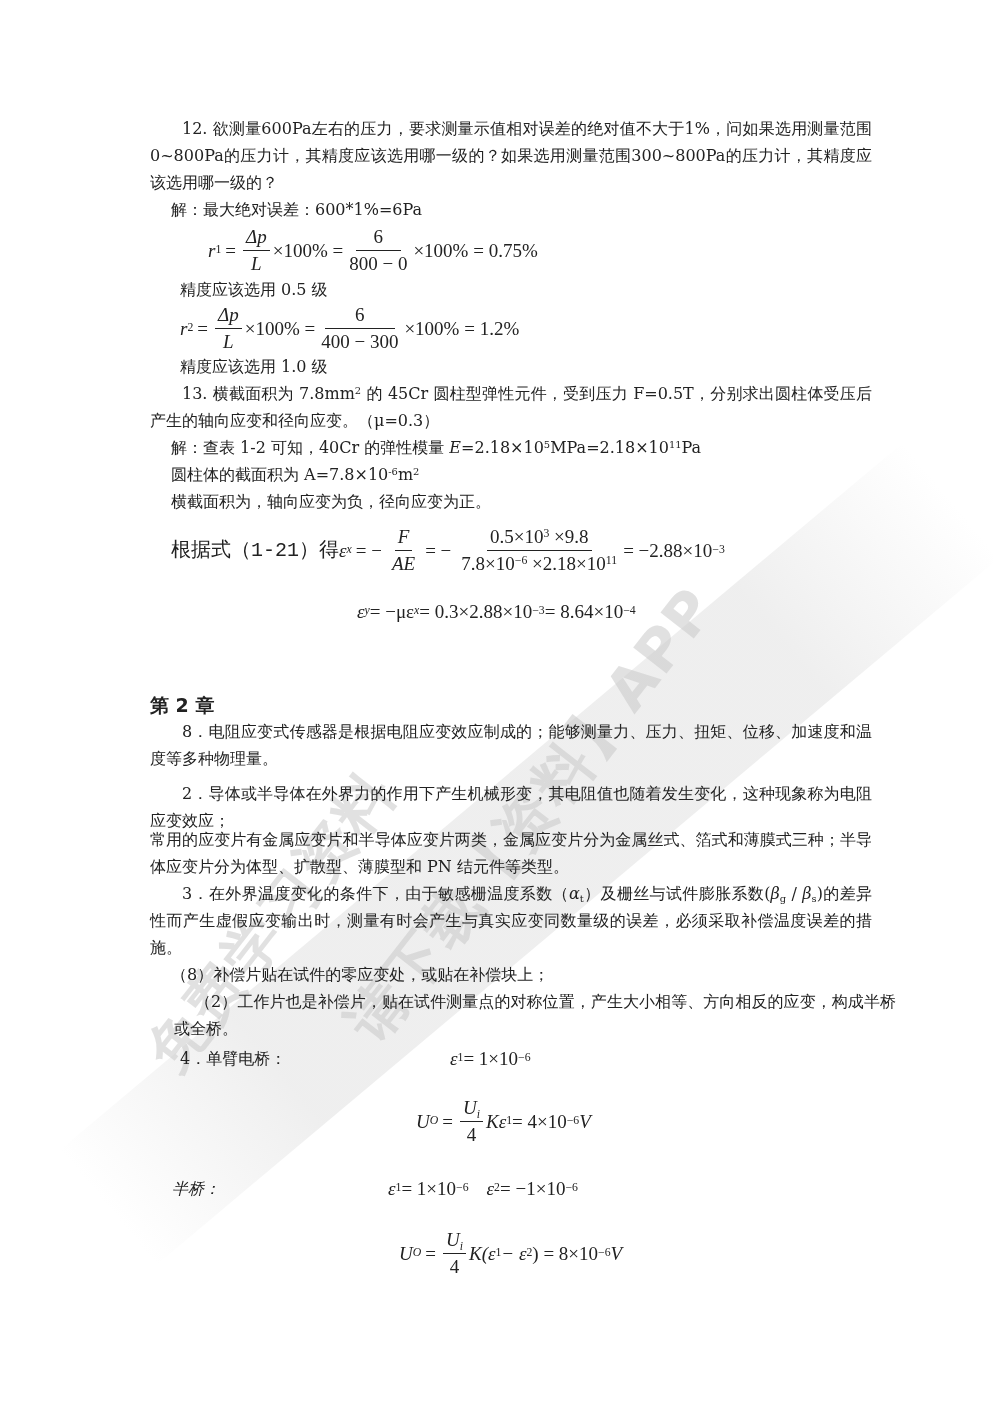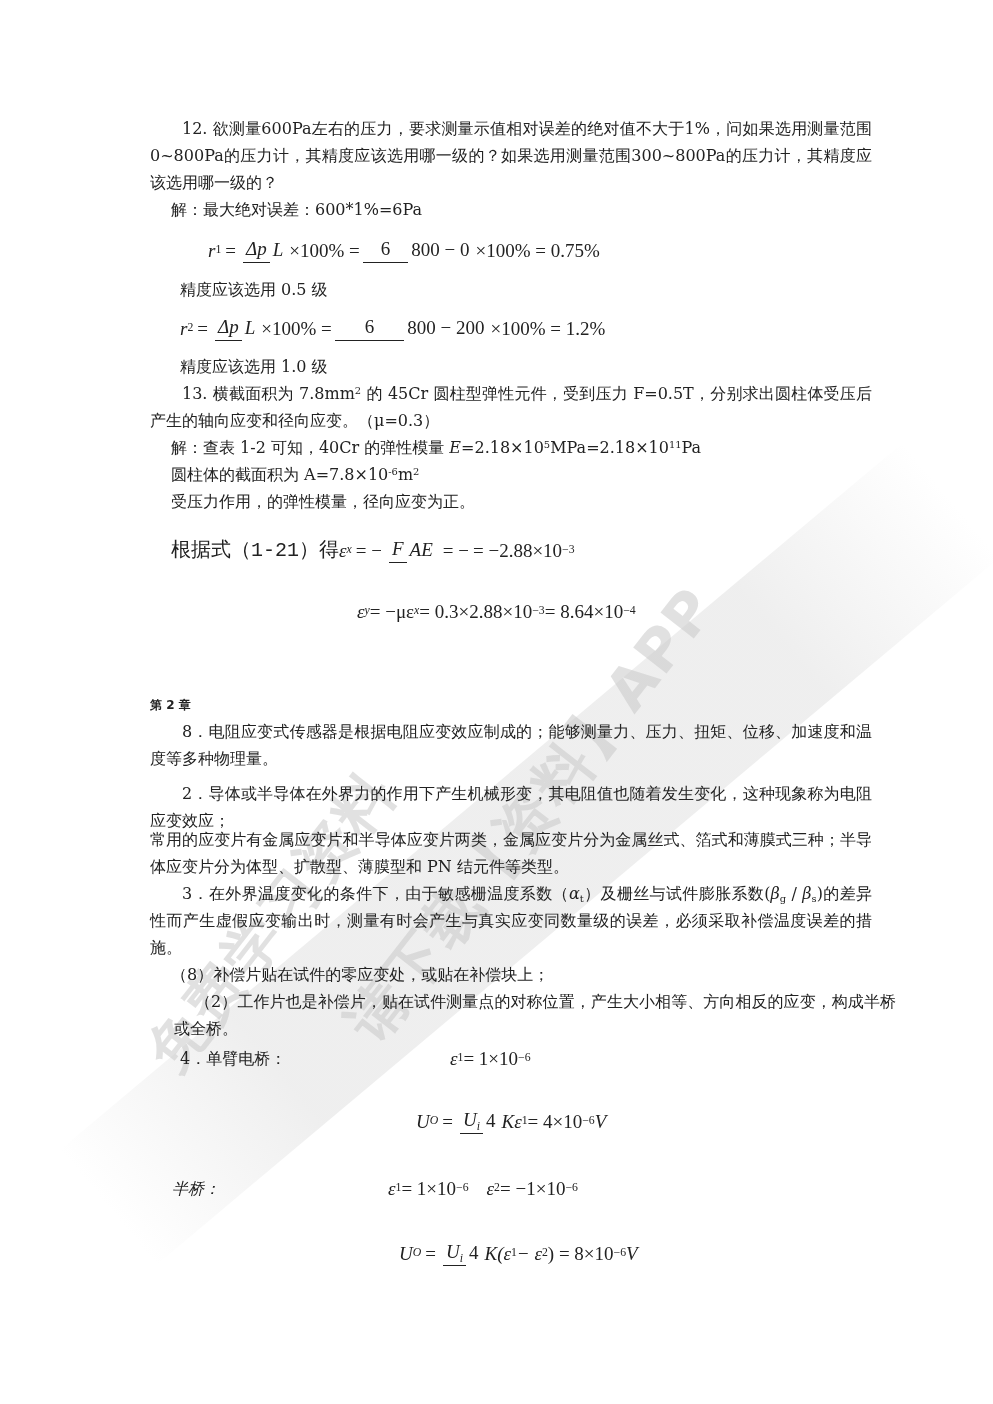--- a/index.html
+++ b/index.html
@@ -8,27 +8,27 @@
   .watermark { position: absolute; left: 0; top: 0; width: 993px; height: 1404px; pointer-events: none; overflow: hidden; }
   .wm-band { position: absolute; background: linear-gradient(90deg, rgba(235,235,235,0) 0%, rgba(225,225,225,0.55) 20%, rgba(225,225,225,0.55) 80%, rgba(235,235,235,0) 100%);
              transform-origin: left top; }
   .wm-text { position: absolute; color: rgba(200,200,200,0.55); font-family: "DejaVu Sans", sans-serif; font-weight: bold; font-size: 58px;
              transform-origin: left top; white-space: nowrap; letter-spacing: 2px; }
   .page { position: absolute; left: 150px; top: 0; width: 722px; font-size: 16px; line-height: 27px; }
   .line { position: absolute; left: 0; white-space: nowrap; }
   .para { position: absolute; left: 0; width: 722px; text-align: justify; text-align-last: left; }
   .ind { text-indent: 2em; }
   .math { font-family: "Liberation Serif", "DejaVu Serif", serif; font-size: 19px; position: absolute; white-space: nowrap; display: flex; align-items: center; }
-  .frac { display: inline-flex; vertical-align: middle; margin: 0 3px; }
+  .frac { display: inline-flex; flex-direction: column; align-items: center; vertical-align: middle; margin: 0 3px; }
   .frac .num { padding: 0 3px 1px 3px; border-bottom: 1px solid #222; line-height: 24px; }
   .frac .den { padding: 1px 3px 0 3px; line-height: 24px; }
   i { font-style: italic; }
   sup { font-size: 0.62em; vertical-align: 0.55em; line-height: 0; }
   sub { font-size: 0.62em; vertical-align: -0.3em; line-height: 0; }
-  .chapter { font-weight: bold; font-family: "DejaVu Sans", sans-serif; font-size: 12px; }
+  .chapter { font-weight: bold; font-family: "DejaVu Sans", sans-serif; font-size: 19px; }
   .op { margin: 0 4px; }
 </style>
 </head>
 <body>
 
 <div class="watermark">
   <div class="wm-band" style="left:60px; top:1150px; width:1100px; height:150px; transform: rotate(-40deg);"></div>
   <div class="wm-text" style="left:130px; top:1040px; transform: rotate(-52deg);">免费学习资料</div>
   <div class="wm-text" style="left:330px; top:1010px; transform: rotate(-52deg);">请下载【资料】APP</div>
 </div>
@@ -60,45 +60,49 @@
     <i>r</i>
       <sub>2</sub>
     <span class="op">=</span>
     <span class="frac">
         <span class="num"><i>Δp</i></span>
         <span class="den"><i>L</i></span>
       </span>
     <span>×100% =</span>
     <span class="frac">
         <span class="num" style="padding:0 30px 1px 30px;">6</span>
-        <span class="den">800 − 200</span>
+        <span class="den">400 − 300</span>
       </span>
     <span>×100% = 1.2%</span>
   </div>
 
   <div class="line" style="top:353px; left:30px;">精度应该选用 1.0 级</div>
 
   <div class="para ind" style="top:380px;"><span>13. 横截面积为 7.8mm</span><sup>2</sup><span> 的 45Cr 圆柱型弹性元件，受到压力 F=0.5T，分别求出圆柱体受压后产生的轴向应变和径向应变。（μ=0.3）</span></div>
 
   <div class="line" style="top:434px; left:21px;"><span>解：查表 1-2 可知，40Cr 的弹性模量 </span><i>E</i><span>=2.18×10</span><sup>5</sup><span>MPa=2.18×10</span><sup>11</sup><span>Pa</span></div>
 
   <div class="line" style="top:461px; left:21px;"><span>圆柱体的截面积为 A=7.8×10</span><sup>-6</sup><span>m</span><sup>2</sup></div>
 
-  <div class="line" style="top:488px; left:21px;">受压力作用，的弹性模量，径向应变为正。</div>
+  <div class="line" style="top:488px; left:21px;">横截面积为，轴向应变为负，径向应变为正。</div>
 
   <div class="math" style="top:523px; left:21px; height:54px;">
     <span style="font-family:Liberation Mono, monospace; font-size:20px;">根据式（1-21）得</span>
     <i>ε</i>
       <sub><i>x</i></sub>
     <span class="op">= −</span>
     <span class="frac">
         <span class="num"><i>F</i></span>
         <span class="den"><i>AE</i></span>
       </span>
     <span class="op">= −</span>
+    <span class="frac">
+      <span class="num"><span>0.5×10</span><sup>3</sup><span> ×9.8</span></span>
+      <span class="den"><span>7.8×10</span><sup>−6</sup><span> ×2.18×10</span><sup>11</sup></span>
+    </span>
     <span>= −2.88×10</span>
       <sup>−3</sup>
   </div>
 
   <div class="math" style="top:596px; left:207px; height:30px;">
     <i>ε</i>
       <sub><i>y</i></sub>
     <span style="">= −με</span>
       <sub><i>x</i></sub>
     <span> = 0.3×2.88×10</span>

